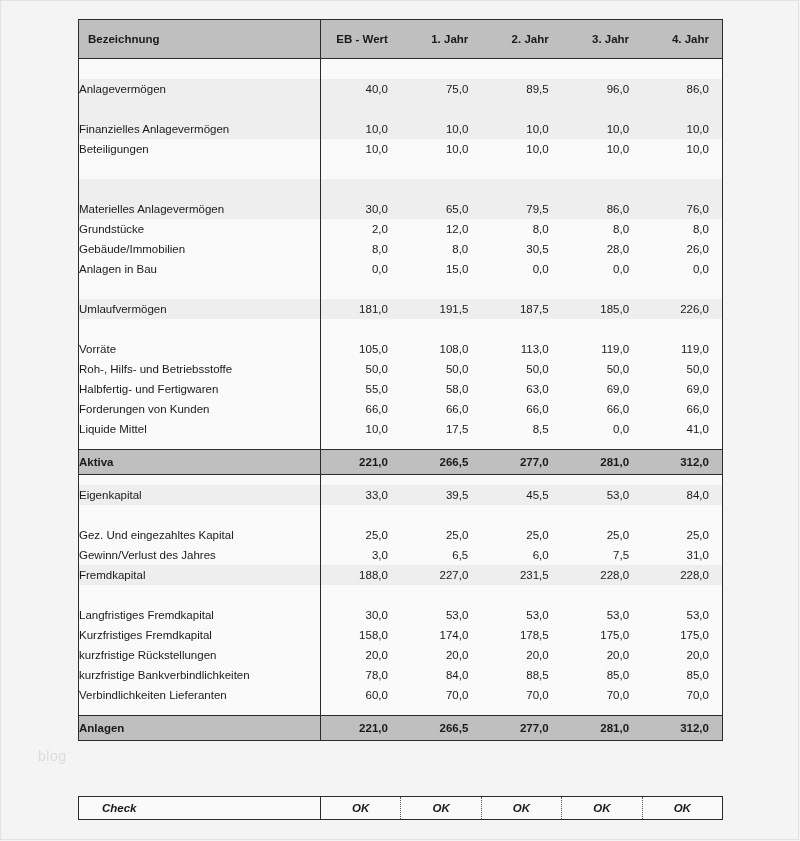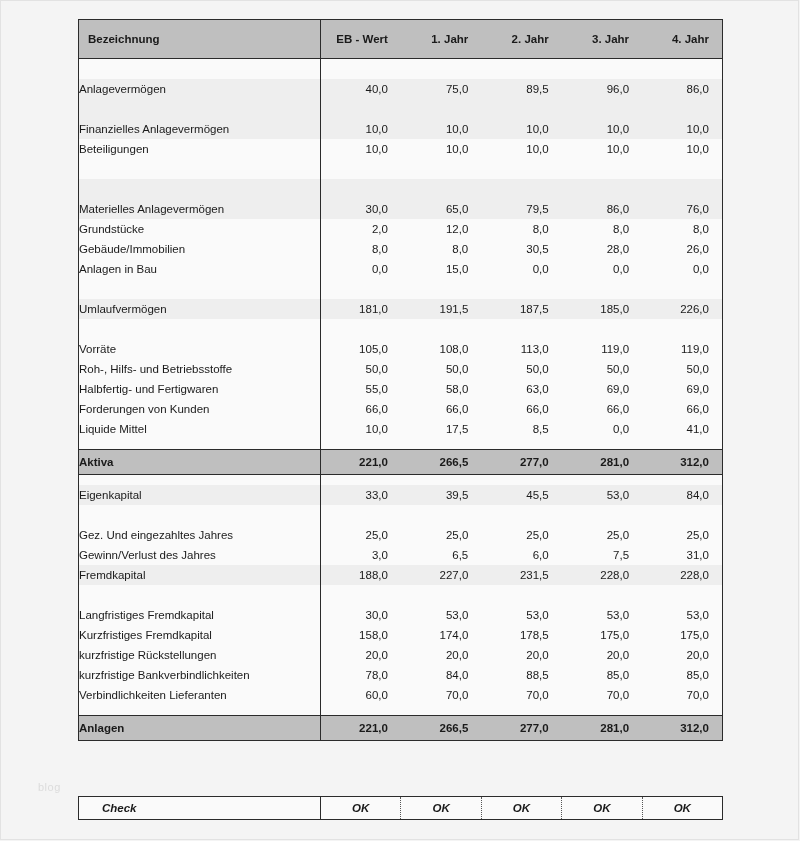--- a/index.html
+++ b/index.html
@@ -134,25 +134,24 @@
     text-align: center;
     border-right: 1px dotted #555555;
   }
   .check-table td.ok.last { border-right: none; }
 
   
   .watermark {
     position: absolute;
     left: 38px;
     top: 748px;
-    font-size: 11px;
+    font-size: 14px;
     color: #dcdcdc;
     letter-spacing: 0.5px;
     user-select: none;
-    margin-top: 33px;
   }
 </style>
 </head>
 <body>
 
 <div class="page-frame"></div>
 
 <table class="sheet">
   <colgroup>
     <col class="c-label">
@@ -359,21 +358,21 @@
       </tr>
       <tr class="spacer plain">
         <td class="lbl"></td>
         <td class="num"></td>
         <td class="num"></td>
         <td class="num"></td>
         <td class="num"></td>
         <td class="num"></td>
       </tr>
       <tr class="plain">
-        <td class="lbl i1">Gez. Und eingezahltes Jahres</td>
+        <td class="lbl i1">Gez. Und eingezahltes Kapital</td>
         <td class="num">25,0</td>
         <td class="num">25,0</td>
         <td class="num">25,0</td>
         <td class="num">25,0</td>
         <td class="num">25,0</td>
       </tr>
       <tr class="plain">
         <td class="lbl i1">Gewinn/Verlust des Jahres</td>
         <td class="num">3,0</td>
         <td class="num">6,5</td>

